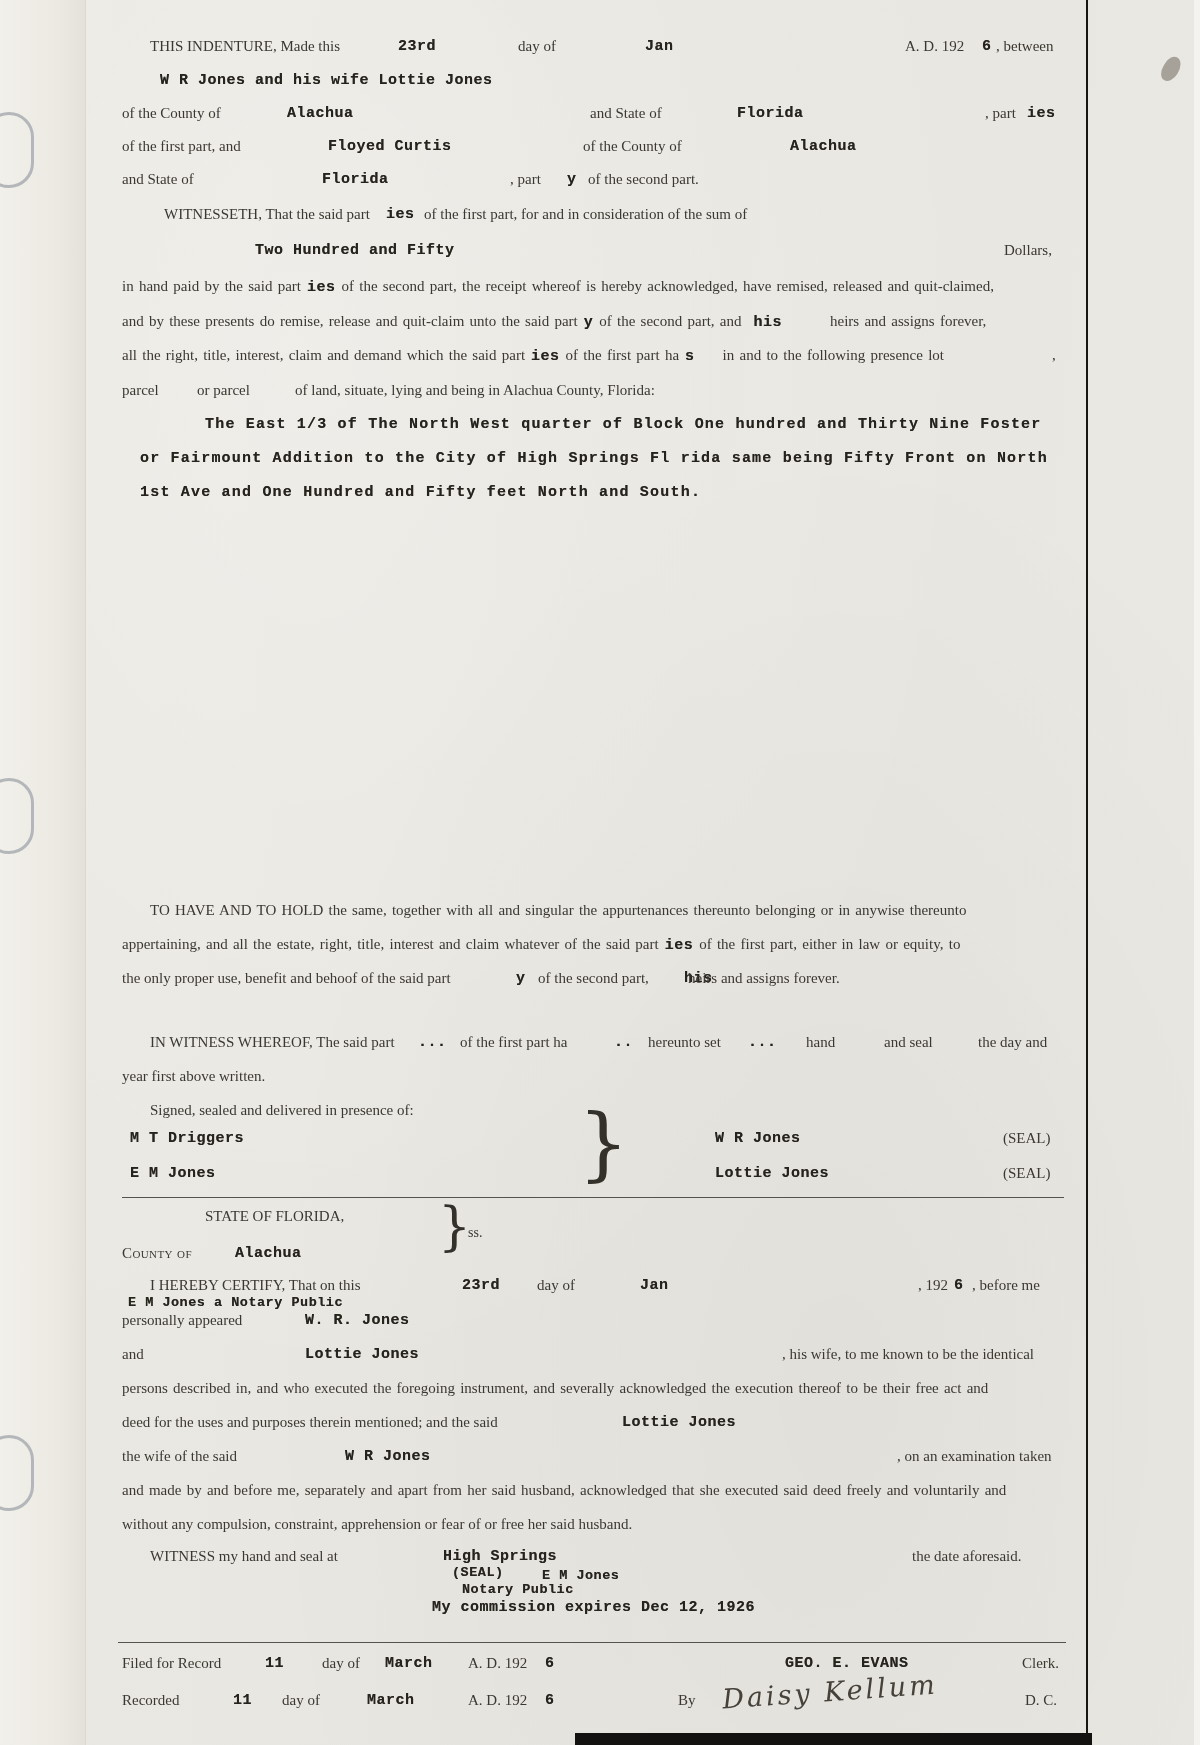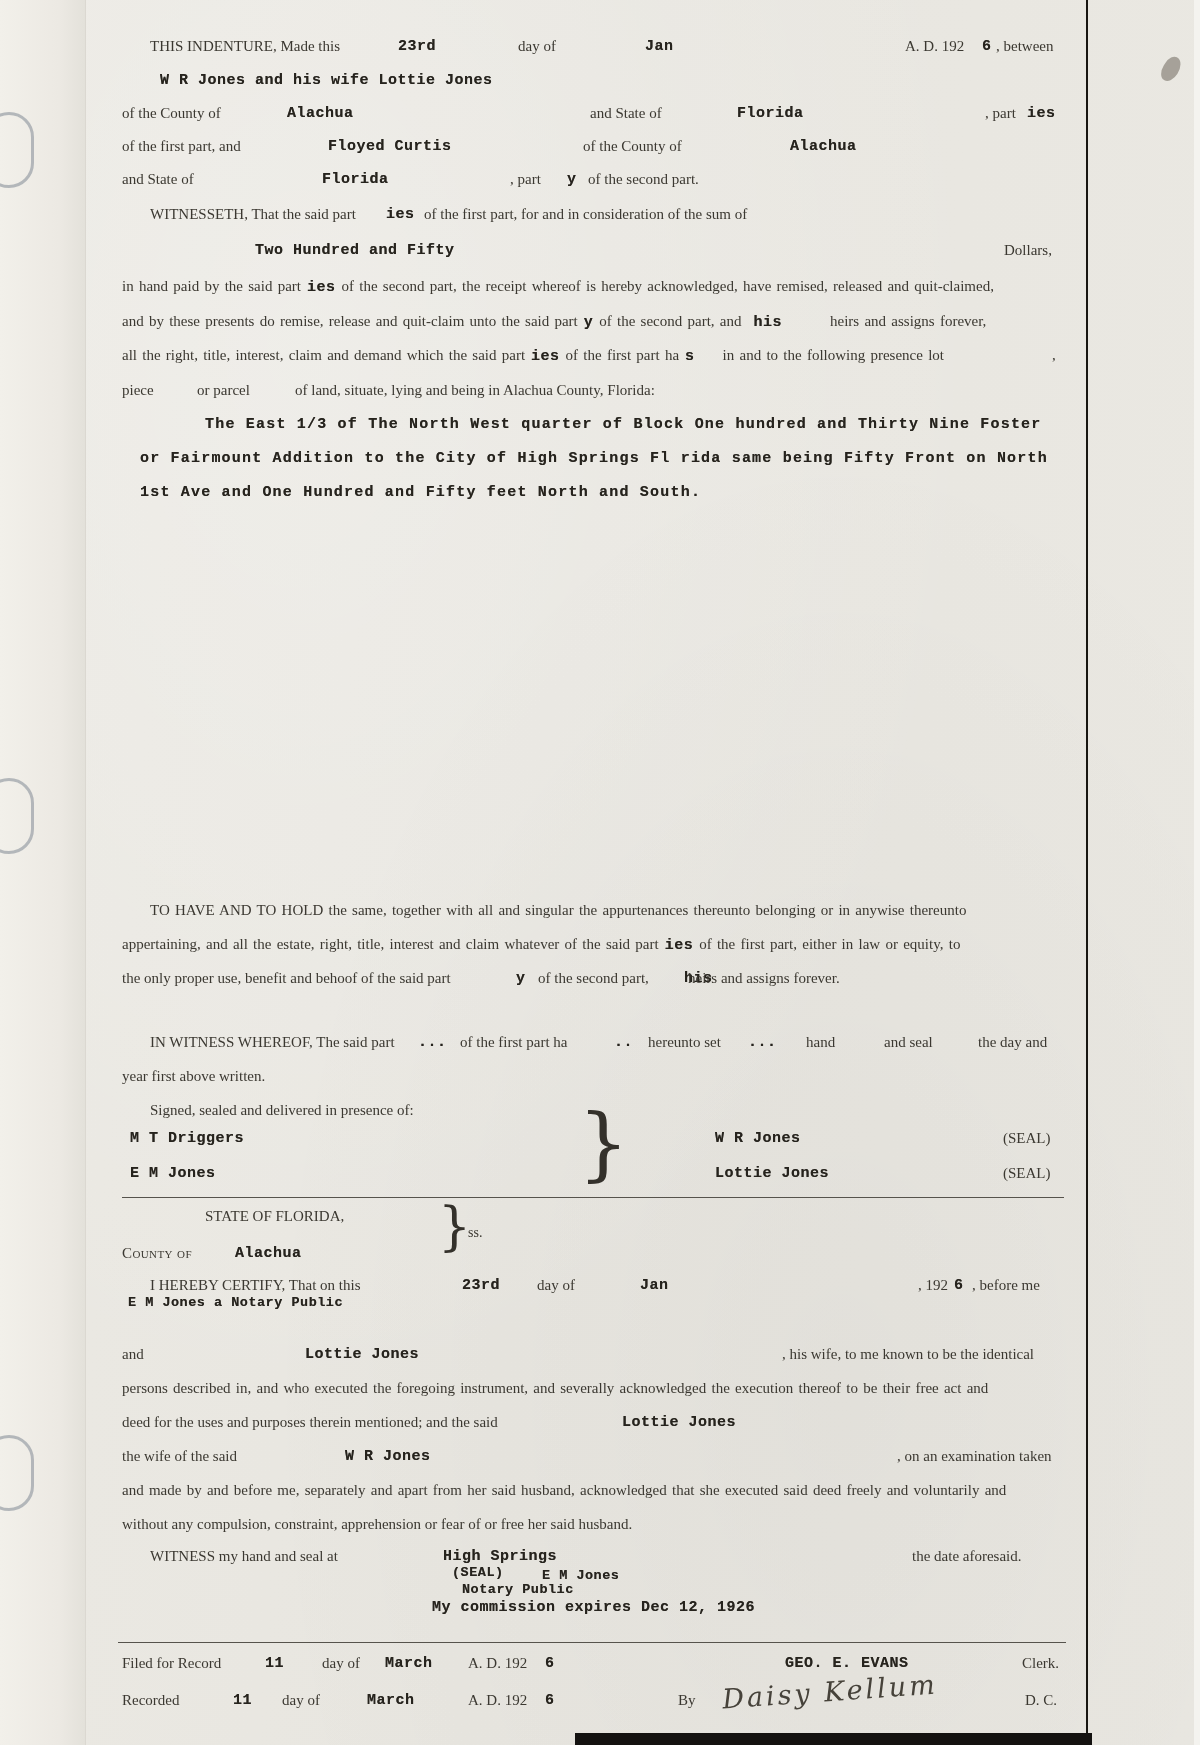--- a/index.html
+++ b/index.html
@@ -96,21 +96,21 @@
 
   <div class="line" style="top:169px">
     <span class="seg p" style="left:122px">and State of</span>
     <span class="seg t" style="left:322px">Florida</span>
     <span class="seg p" style="left:510px">, part</span>
     <span class="seg t" style="left:567px">y</span>
     <span class="seg p" style="left:588px">of the second part.</span>
   </div>
 
   <div class="line" style="top:204px">
-    <span class="seg p" style="left:150px">WITNESSETH, That the said part</span>
+    <span class="seg p" style="left:164px">WITNESSETH, That the said part</span>
     <span class="seg t" style="left:386px">ies</span>
     <span class="seg p" style="left:424px">of the first part, for and in consideration of the sum of</span>
   </div>
 
   <div class="line" style="top:240px">
     <span class="seg t" style="left:255px">Two Hundred and Fifty</span>
     <span class="seg p" style="left:1004px">Dollars,</span>
   </div>
 
   <div class="line flow ws1" style="top:276px; left:122px; width:auto">
@@ -122,21 +122,21 @@
   </div>
 
   <div class="line flow ws1" style="top:345px; left:122px; width:auto">
     <span class="p">all the right, title, interest, claim and demand which the said part</span><span class="t gapL gapR">ies</span><span class="p">of the first part ha</span><span class="t gapL">s</span><span class="p" style="margin-left:28px">in and to the following presence lot</span>
   </div>
   <div class="line" style="top:345px">
     <span class="seg p" style="left:1052px">,</span>
   </div>
 
   <div class="line" style="top:380px">
-    <span class="seg p" style="left:122px">piece</span>
+    <span class="seg p" style="left:122px">parcel</span>
     <span class="seg p" style="left:197px">or parcel</span>
     <span class="seg p" style="left:295px">of land, situate, lying and being in Alachua  County, Florida:</span>
   </div>
 
   <div class="line" style="top:414px">
     <span class="seg t desc" style="left:205px">The East 1/3 of The North West quarter of Block One hundred and Thirty Nine Foster</span>
   </div>
   <div class="line" style="top:448px">
     <span class="seg t desc" style="left:140px">or Fairmount Addition to the City of High Springs Fl rida same being Fifty Front on North</span>
   </div>
@@ -209,20 +209,24 @@
     <span class="seg t" style="left:640px">Jan</span>
     <span class="seg p" style="left:918px">, 192</span>
     <span class="seg t" style="left:954px">6</span>
     <span class="seg p" style="left:972px">, before me</span>
   </div>
 
   <div class="line" style="top:1292px">
     <span class="seg t t-sm" style="left:128px">E M Jones a Notary Public</span>
   </div>
 
+  <div class="line" style="top:1310px">
+    <span class="seg p" style="left:122px">personally appeared</span>
+    <span class="seg t" style="left:305px">W. R. Jones</span>
+  </div>
 
   <div class="line" style="top:1344px">
     <span class="seg p" style="left:122px">and</span>
     <span class="seg t" style="left:305px">Lottie Jones</span>
     <span class="seg p" style="left:782px">, his wife, to me known to be the identical</span>
   </div>
 
   <div class="line flow ws1" style="top:1378px; left:122px; width:auto">
     <span class="p">persons described in, and who executed the foregoing instrument, and severally acknowledged the execution thereof to be their free act and</span>
   </div>

